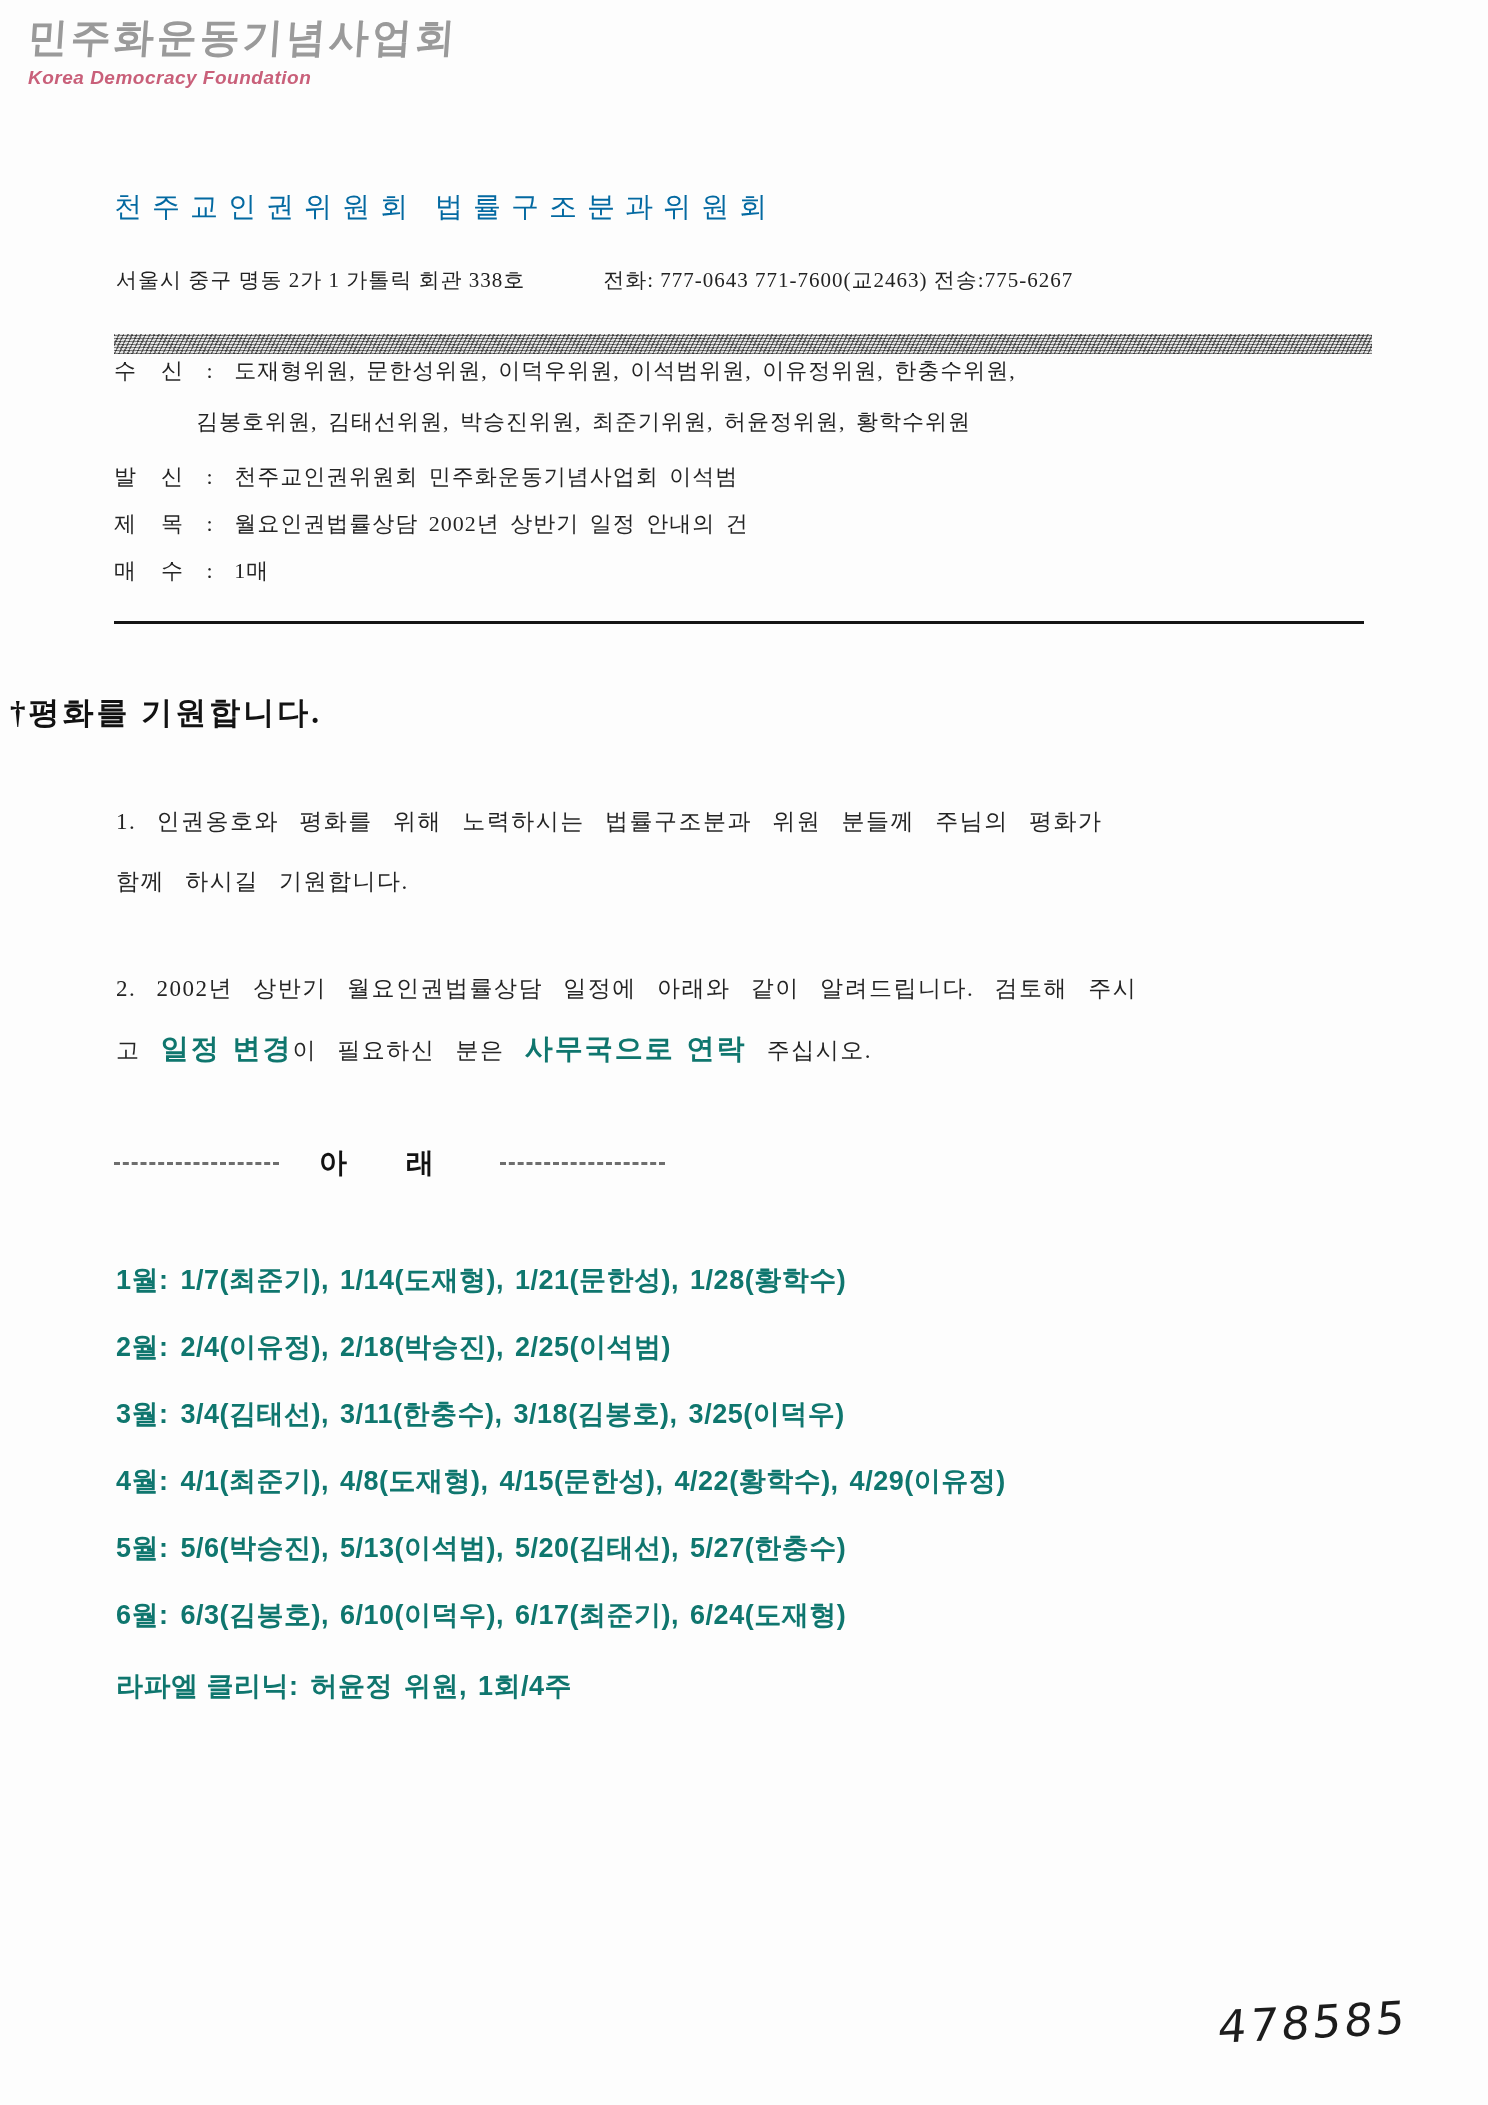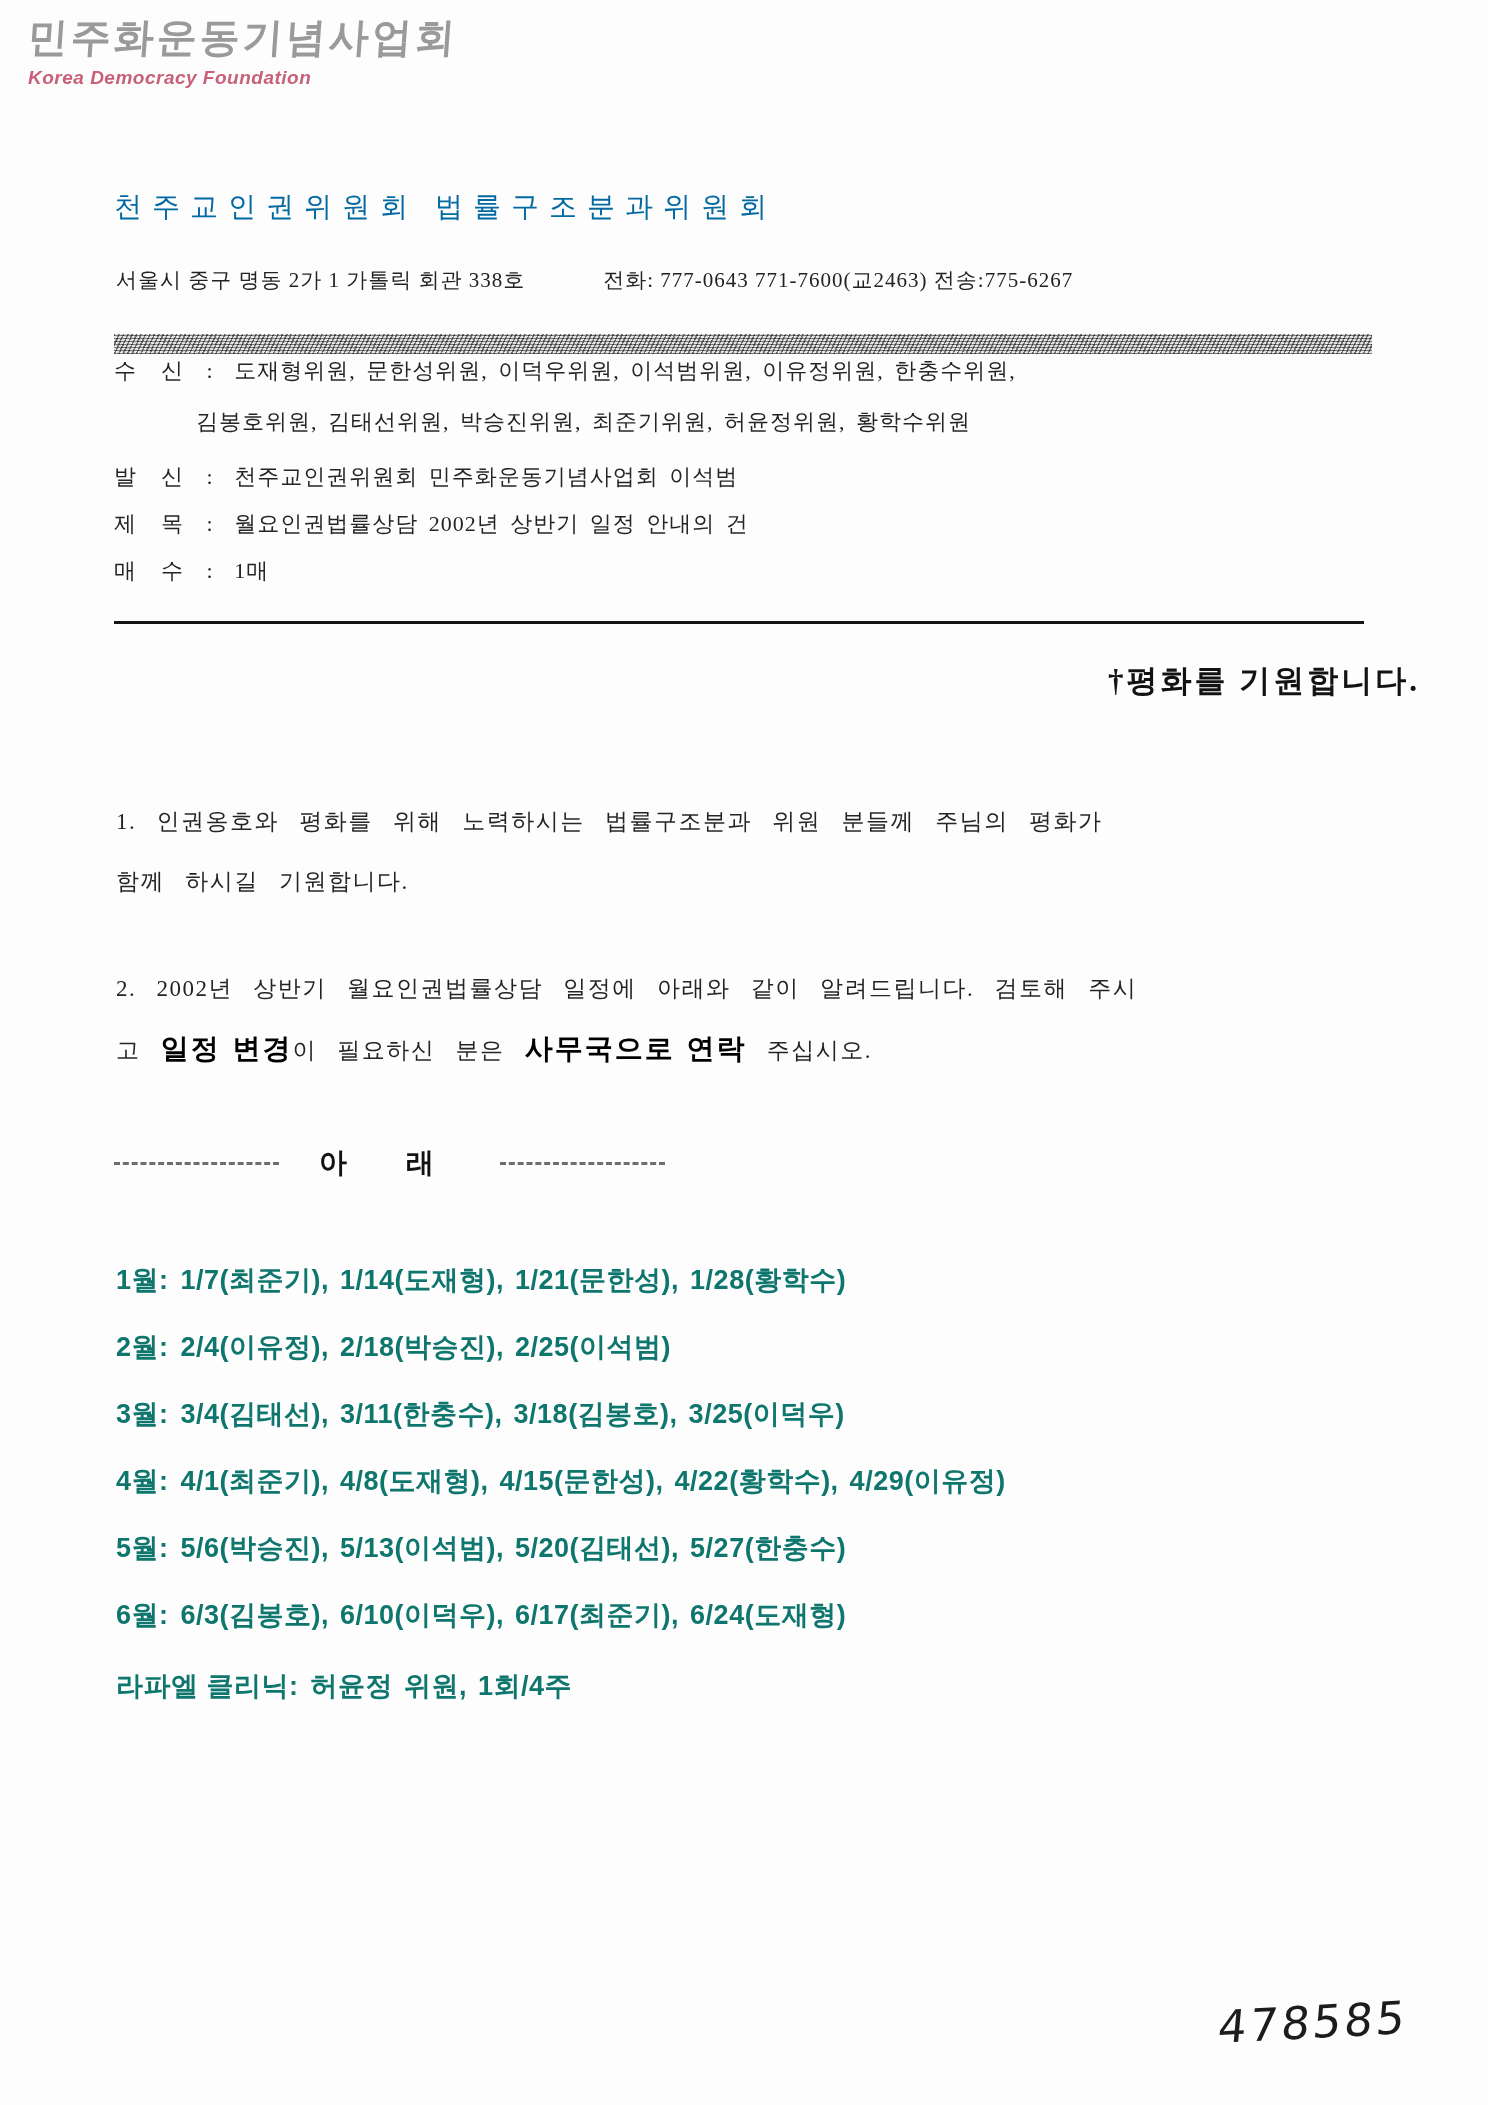--- a/index.html
+++ b/index.html
@@ -74,35 +74,36 @@
     font-size: 22px; color: #242424;
     letter-spacing: 1px; word-spacing: 4px; white-space: nowrap;
   }
   .rule {
     position: absolute; left: 114px; top: 621px;
     width: 1250px; border-top: 3px solid #151515;
   }
 
   
   .greeting {
-    position: absolute; left: 0; top: 660px; width: 1420px;
-    text-align: right;
+    position: absolute; left: 0; top: 692px; width: 1420px;
+    text-align: left;
     font-size: 31px; font-weight: bold; letter-spacing: 3px;
     color: #121212;
+    padding-left: 10px;
   }
   .para-line {
     position: absolute; left: 116px;
     font-size: 23px; letter-spacing: 1.5px; word-spacing: 13px;
     color: #242424; white-space: nowrap;
   }
   .bold-big {
     font-family: "Liberation Sans", sans-serif;
     font-weight: bold; font-size: 28px;
     letter-spacing: 2px; word-spacing: 2px;
-    color: #000000;
+    color: #0f766e;
   }
 
   
   .below-divider {
     position: absolute; left: 114px; top: 1144px; width: 1020px;
     display: flex; align-items: center; gap: 40px;
   }
   .dash-line {
     width: 165px; border-top: 3px dashed #6e6e6e; height: 0;
   }

